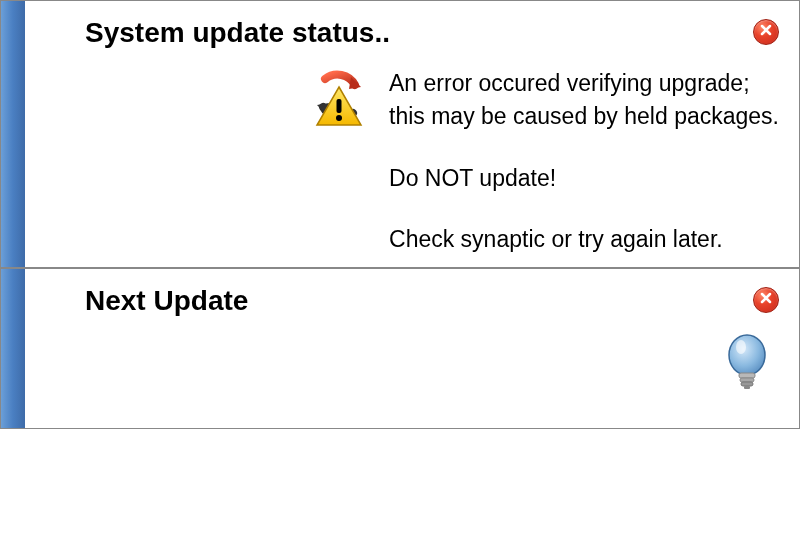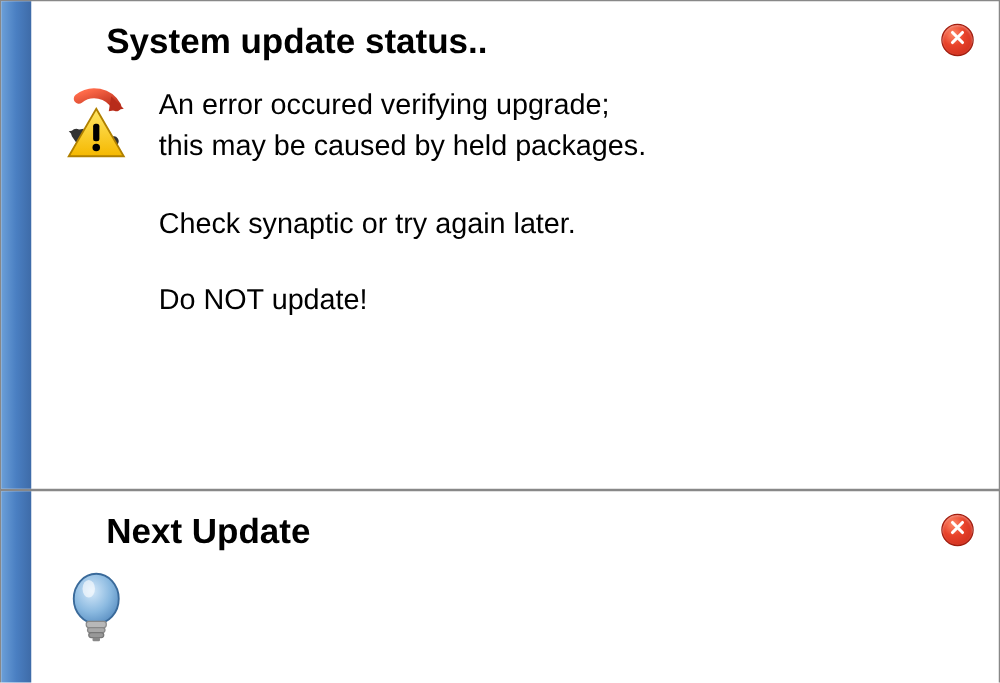--- a/index.html
+++ b/index.html
@@ -36,20 +36,21 @@
       font-weight: bold;
       font-size: 28px;
       color: #000;
       margin-bottom: 18px;
       margin-left: 40px;
     }
     .body-wrap {
       display: flex;
       align-items: flex-start;
       gap: 18px;
+      justify-content: flex-end;
     }
     .icon-box {
       width: 64px;
       height: 64px;
       flex-shrink: 0;
       display: flex;
       align-items: center;
       justify-content: center;
     }
     .message {
@@ -78,22 +79,22 @@
       display: flex;
       align-items: center;
       justify-content: center;
       cursor: pointer;
       box-shadow: inset 0 1px 2px rgba(255,255,255,0.4);
     }
     .close-btn svg {
       width: 14px;
       height: 14px;
     }
-    .n1 { height: 392px; }
-    .n2 { height: 216px; }
+    .n1 { height: 268px; }
+    .n2 { height: 161px; }
     .n2 .body-wrap {
       align-items: center;
     }
     .n2 .message {
       font-size: 23px;
     }
     .n2 .title {
       margin-bottom: 12px;
     }
   </style>
@@ -130,22 +131,22 @@
           <path d="M46 46 A20 20 0 0 1 16 40" fill="none" stroke="#333" stroke-width="8" stroke-linecap="round"></path>
           <polygon points="20,48 10,38 22,36" fill="#333"></polygon>
 
           <polygon points="32,20 54,58 10,58" fill="url(#yg1)" stroke="#b08000" stroke-width="1.5"></polygon>
           <rect x="29.5" y="32" width="5" height="14" rx="2" fill="#000"></rect>
           <circle cx="32" cy="51" r="3" fill="#000"></circle>
         </svg>
       </div>
       <div class="message">
         <p class="para">An error occured verifying upgrade;<br>this may be caused by held packages.</p>
+        <p class="para">Do NOT update!</p>
         <p class="para">Check synaptic or try again later.</p>
-        <p class="para">Do NOT update!</p>
       </div>
     </div>
   </div>
 </div>
 
 <div class="notification n2">
   <div class="side-stripe"></div>
   <div class="content">
     <div class="close-btn">
       <span>

